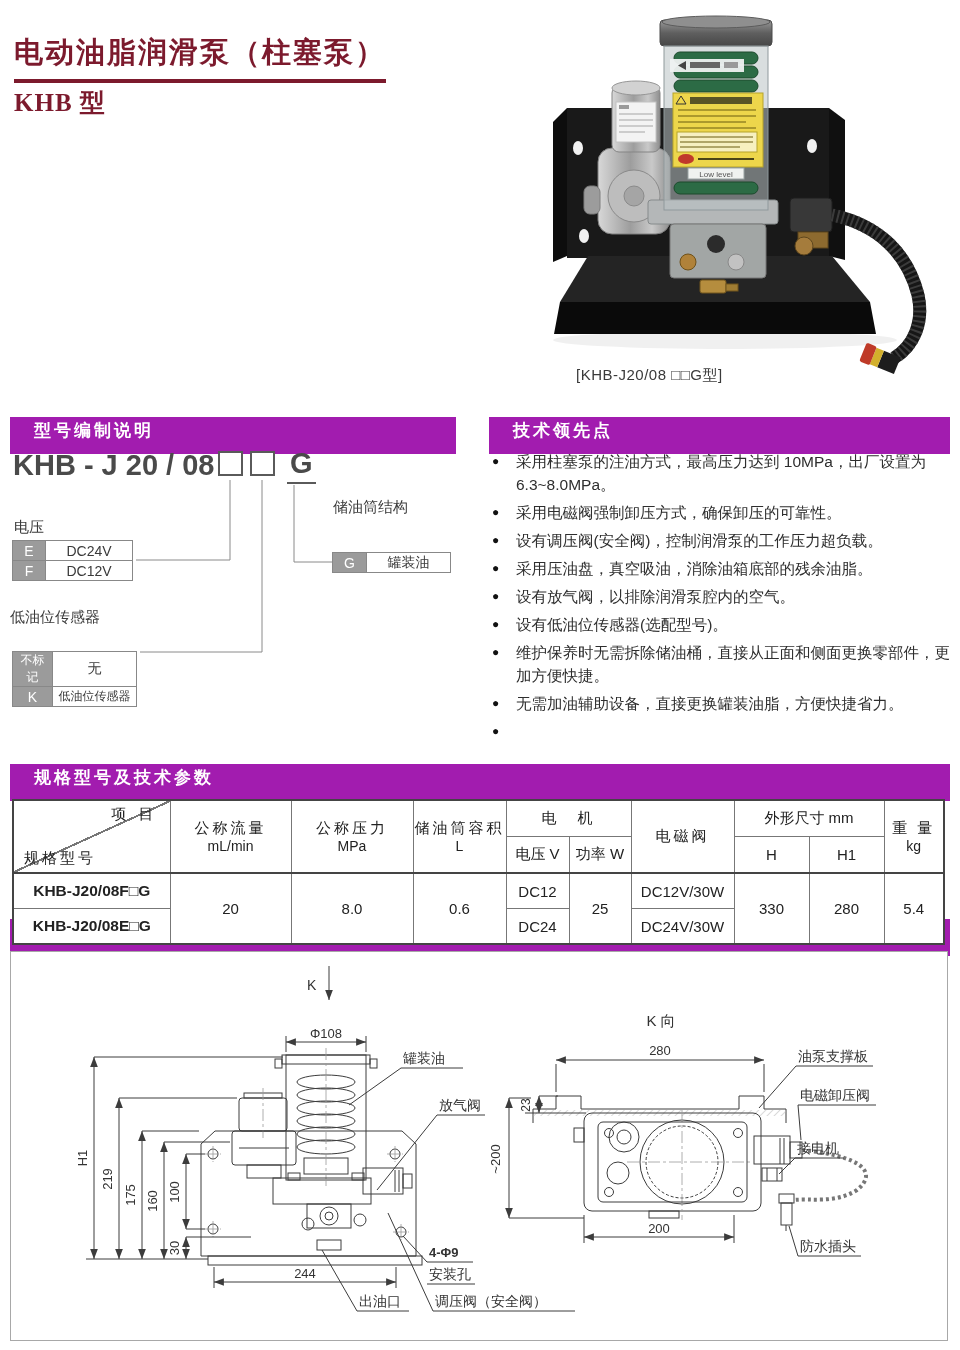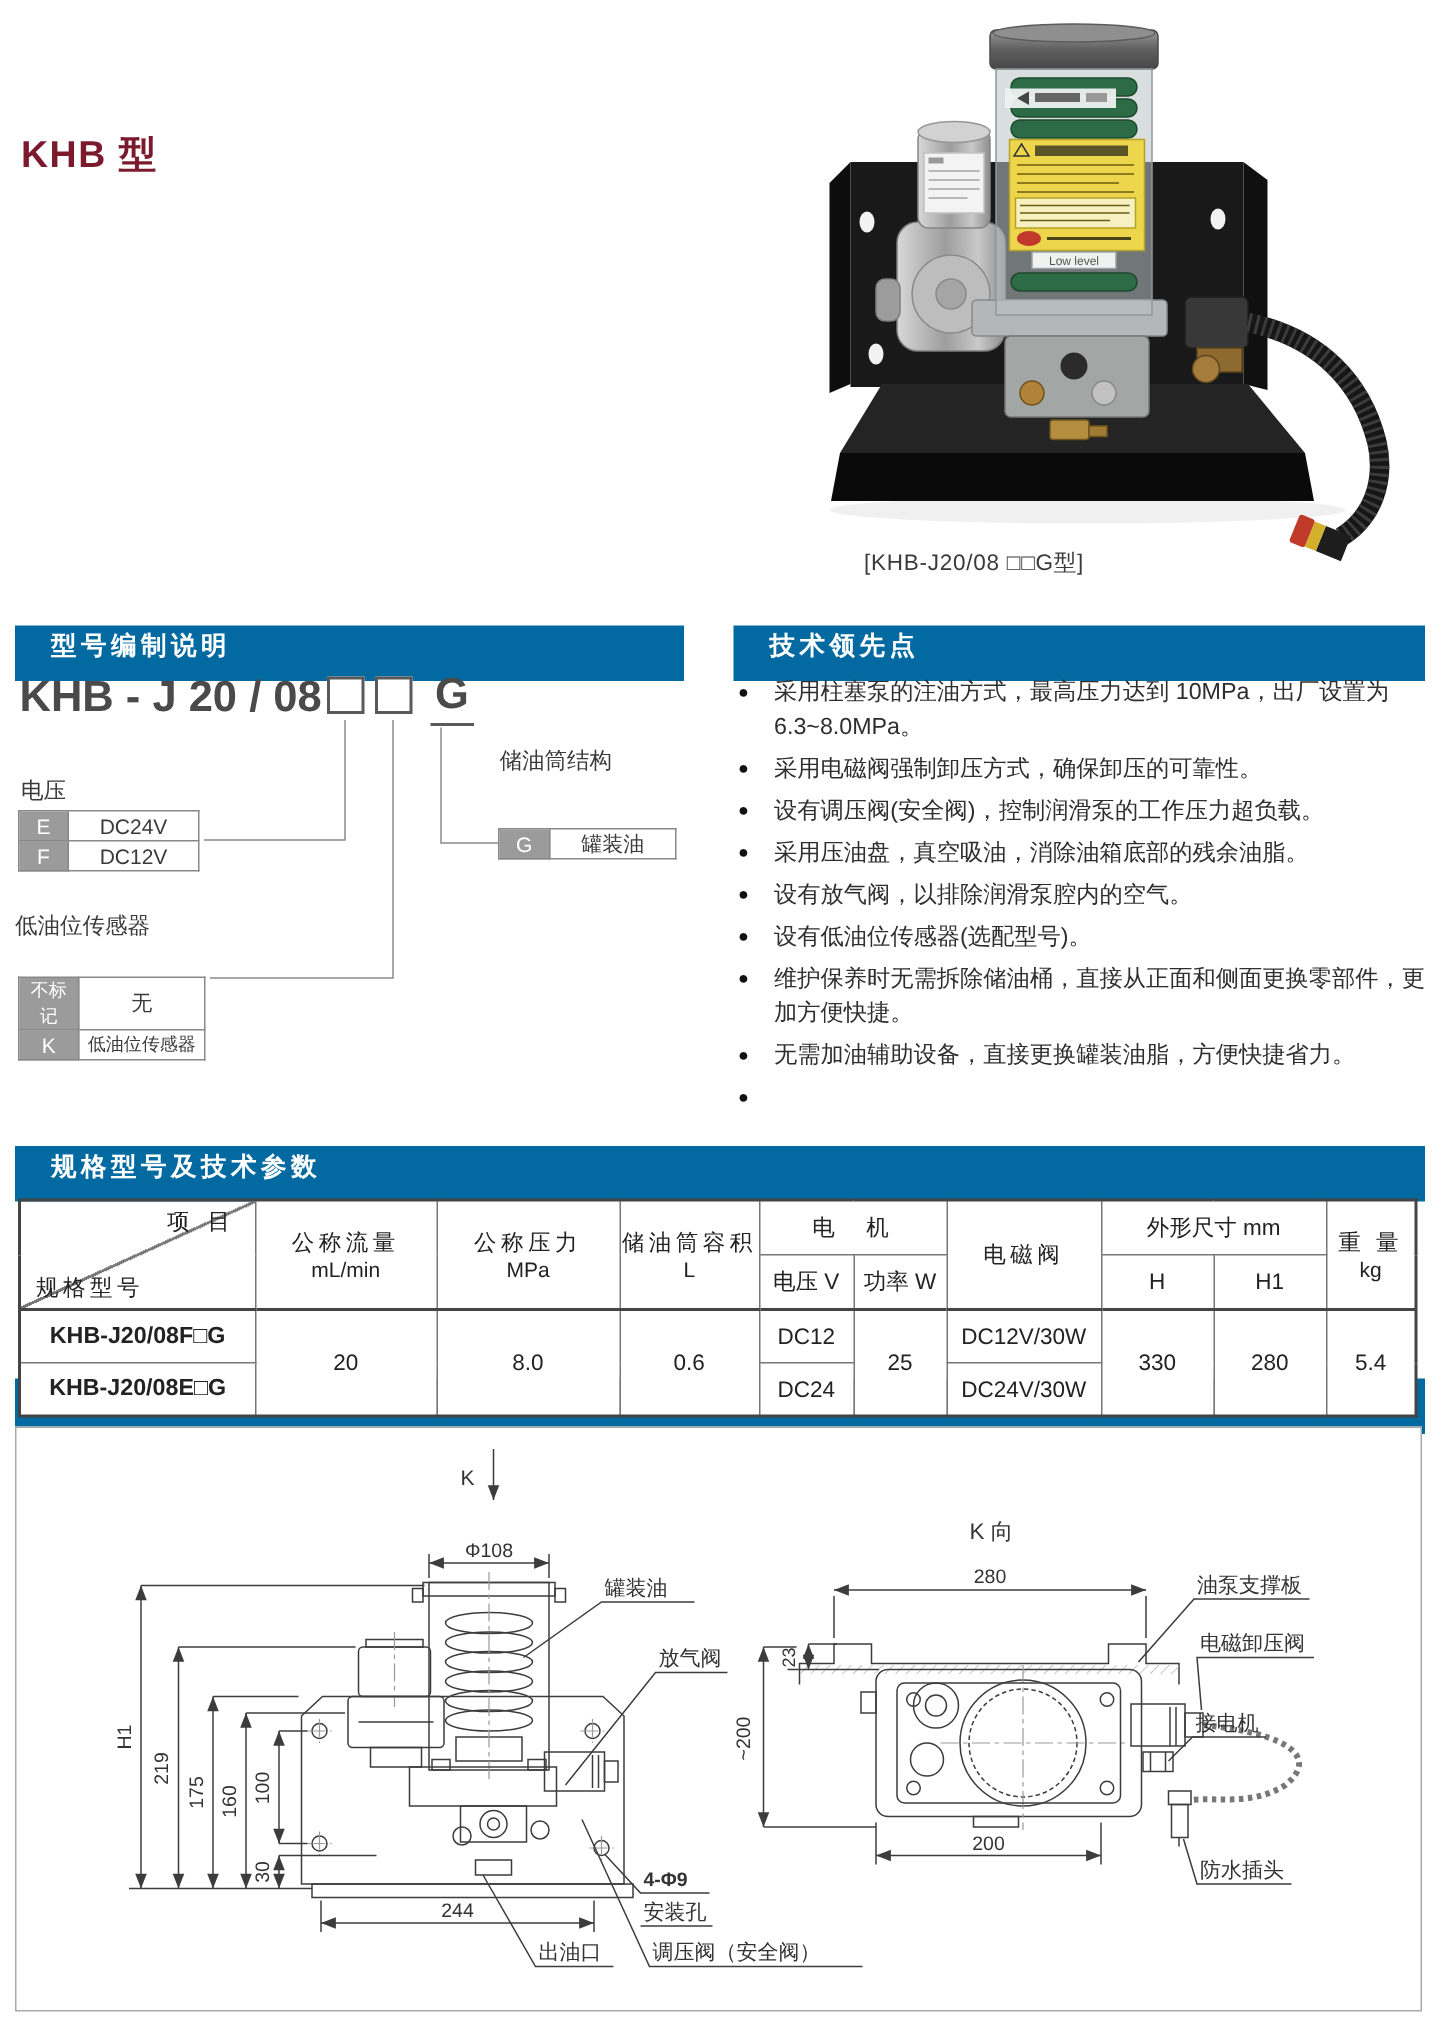--- a/index.html
+++ b/index.html
@@ -4,24 +4,24 @@
 <style>
   *{margin:0;padding:0;box-sizing:border-box}
   html,body{background:#fff}
   body{font-family:"Liberation Sans","DejaVu Sans",sans-serif;color:#333}
   #canvas{position:relative;width:960px;height:1350px;margin:0 auto;background:#fff;overflow:hidden}
   .abs{position:absolute}
 
   #title{position:absolute;left:14px;top:33px;color:#7c1a2d;font-size:29px;font-weight:bold;
          letter-spacing:2px;border-bottom:4px solid #7c1a2d;padding-bottom:6px;white-space:nowrap}
   #subtitle{position:absolute;left:14px;top:86px;color:#7c1a2d;font-size:25px;font-weight:bold;
-            font-family:Liberation Sans, sans-serif;letter-spacing:1px}
+            font-family:Liberation Serif, serif;letter-spacing:1px}
   #caption{position:absolute;left:576px;top:366px;font-size:15px;color:#3a3a3a;letter-spacing:.5px}
 
-  .bar{position:absolute;height:37px;background:#0369a1;color:#fff;font-size:17px;font-weight:bold;
+  .bar{position:absolute;height:37px;background:#a21caf;color:#fff;font-size:17px;font-weight:bold;
        line-height:27px;padding-left:24px;letter-spacing:3px}
   #bar-model{left:10px;top:417px;width:446px}
   #bar-tech{left:489px;top:417px;width:461px}
   #bar-specs{left:10px;top:764px;width:940px}
   #bar-dims{left:10px;top:919px;width:940px}
 
   #model-code{position:absolute;left:13px;top:449px;font-size:29px;font-weight:bold;color:#4a4a4a;white-space:nowrap}
   .model-box{position:absolute;width:25px;height:25px;border:2px solid #5a5a5a;background:#fff}
   #model-g{position:absolute;left:287px;top:447px;font-size:29px;font-weight:bold;color:#4a4a4a;
            border-bottom:2px solid #5a5a5a;padding:0 3px 2px}
@@ -53,20 +53,21 @@
   svg text{font-family:"Liberation Sans","DejaVu Sans",sans-serif}
   .dtx{font-size:13px;fill:#333}
   .ltx{font-size:14px;fill:#333}
   .cl{stroke:#999;stroke-width:.8;stroke-dasharray:12 3 3 3}
 </style>
 </head>
 <body>
 
 <div id="canvas">
 
+  <div id="title">电动油脂润滑泵（柱塞泵）</div>
   <div id="subtitle">KHB 型</div>
 
   <svg class="abs" style="left:540px;top:0" width="420" height="392" viewBox="0 0 420 392">
     <defs>
       <linearGradient id="gsil" x1="0" y1="0" x2="1" y2="0">
         <stop offset="0" stop-color="#d8d8d8"></stop>
           <stop offset=".45" stop-color="#9d9d9d"></stop>
         <stop offset=".75" stop-color="#c9c9c9"></stop>
           <stop offset="1" stop-color="#8e8e8e"></stop>
       </linearGradient>

